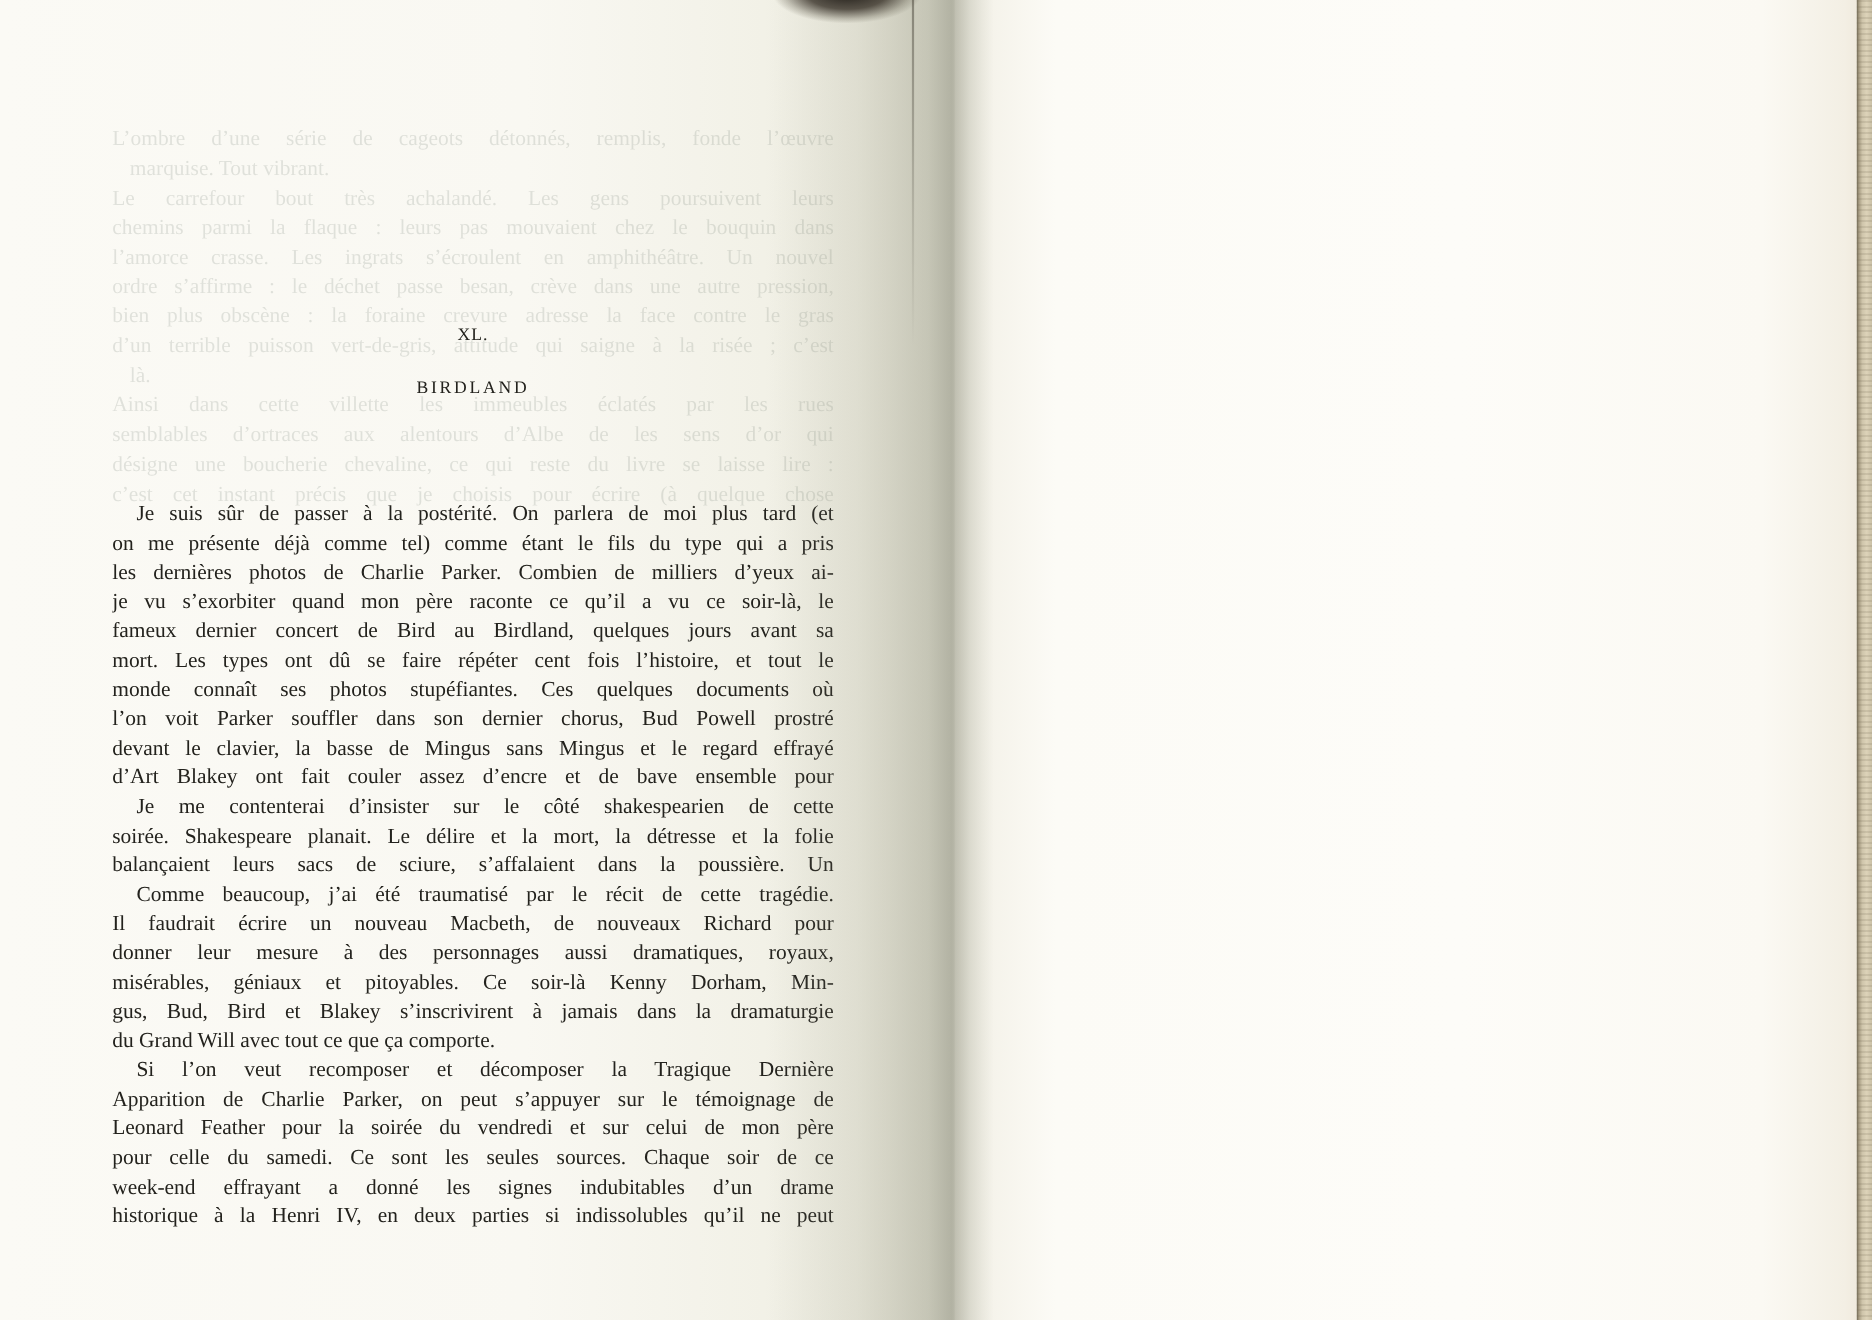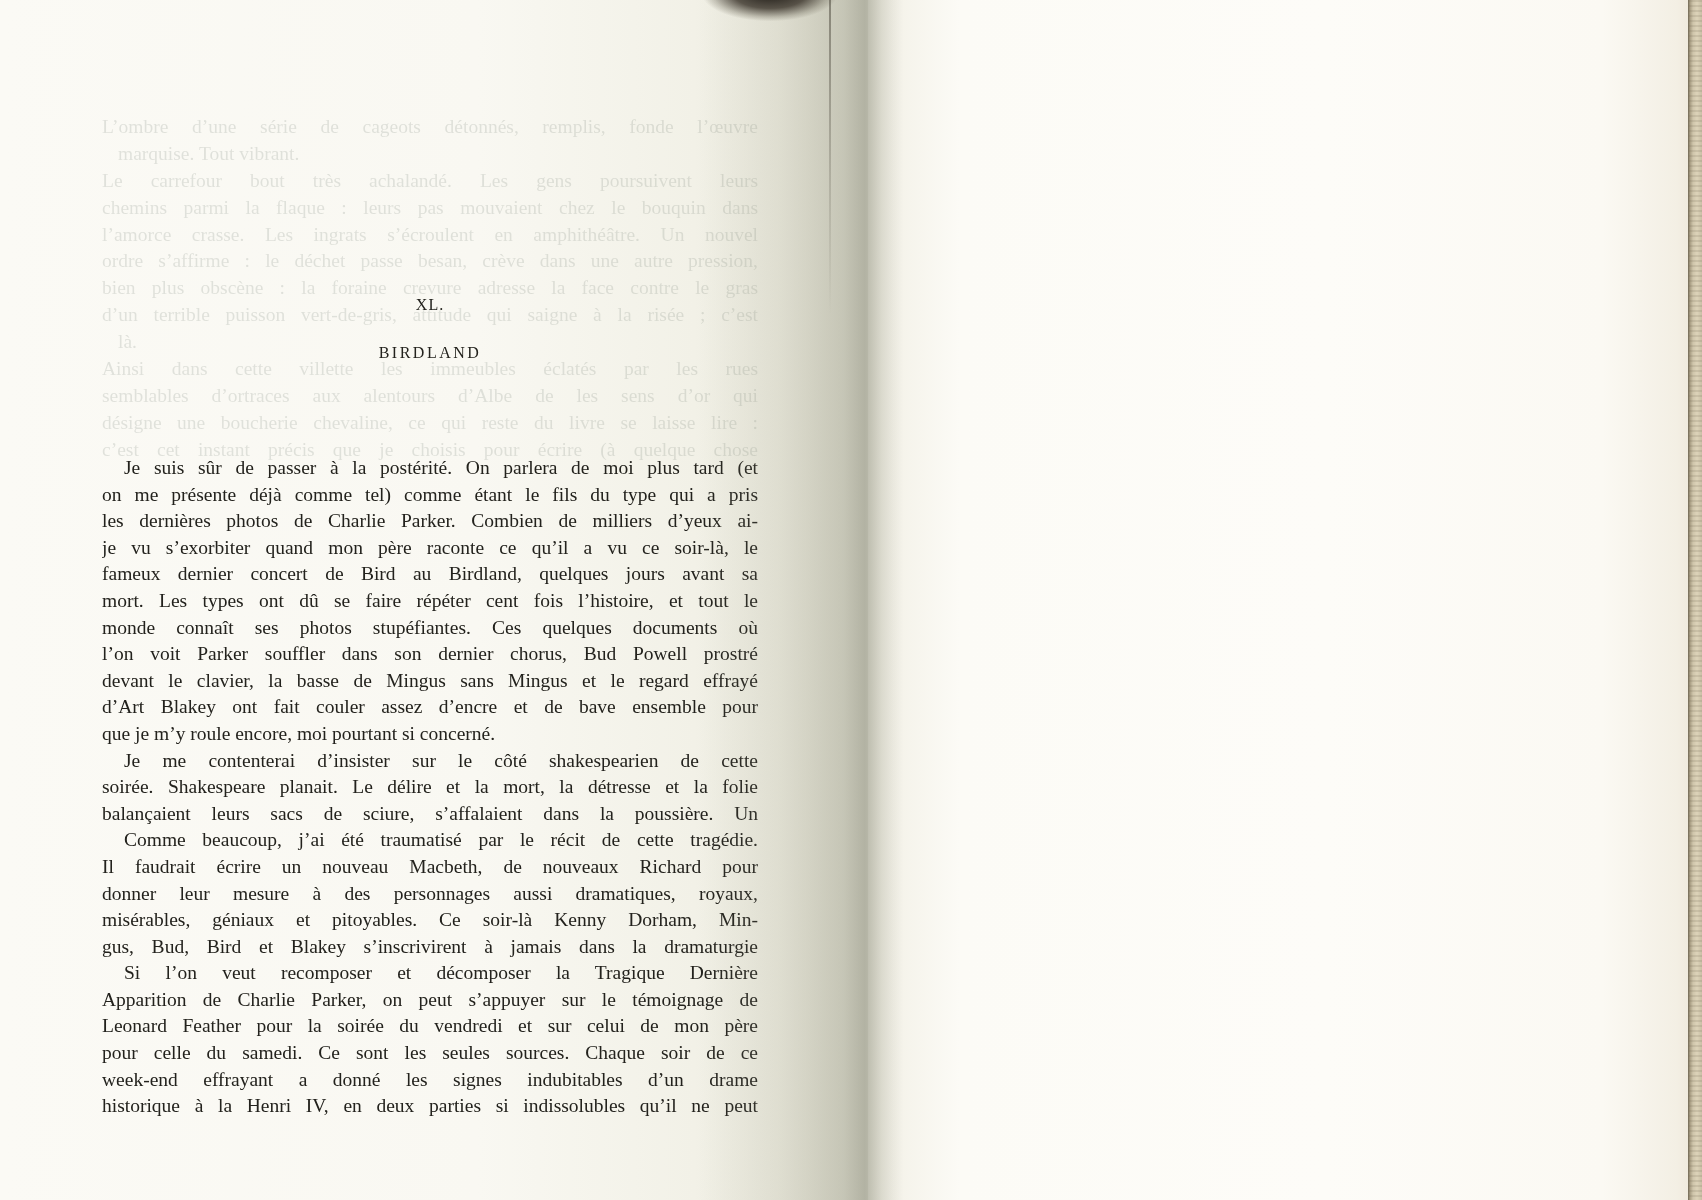--- a/index.html
+++ b/index.html
@@ -112,29 +112,29 @@
         <div class="ln ln-j ln-ind">Je suis sûr de passer à la postérité. On parlera de moi plus tard (et</div>
         <div class="ln ln-j">on me présente déjà comme tel) comme étant le fils du type qui a pris</div>
         <div class="ln ln-j">les dernières photos de Charlie Parker. Combien de milliers d’yeux ai-</div>
         <div class="ln ln-j">je vu s’exorbiter quand mon père raconte ce qu’il a vu ce soir-là, le</div>
         <div class="ln ln-j">fameux dernier concert de Bird au Birdland, quelques jours avant sa</div>
         <div class="ln ln-j">mort. Les types ont dû se faire répéter cent fois l’histoire, et tout le</div>
         <div class="ln ln-j">monde connaît ses photos stupéfiantes. Ces quelques documents où</div>
         <div class="ln ln-j">l’on voit Parker souffler dans son dernier chorus, Bud Powell prostré</div>
         <div class="ln ln-j">devant le clavier, la basse de Mingus sans Mingus et le regard effrayé</div>
         <div class="ln ln-j">d’Art Blakey ont fait couler assez d’encre et de bave ensemble pour</div>
-        <div class="ln ln-last">que je m’y roule encore, moi pourtant si concerné.</div>
         <div class="ln ln-j ln-ind">Je me contenterai d’insister sur le côté shakespearien de cette</div>
         <div class="ln ln-j">soirée. Shakespeare planait. Le délire et la mort, la détresse et la folie</div>
         <div class="ln ln-j">balançaient leurs sacs de sciure, s’affalaient dans la poussière. Un</div>
         <div class="ln ln-j ln-ind">Comme beaucoup, j’ai été traumatisé par le récit de cette tragédie.</div>
         <div class="ln ln-j">Il faudrait écrire un nouveau Macbeth, de nouveaux Richard pour</div>
         <div class="ln ln-j">donner leur mesure à des personnages aussi dramatiques, royaux,</div>
         <div class="ln ln-j">misérables, géniaux et pitoyables. Ce soir-là Kenny Dorham, Min-</div>
         <div class="ln ln-j">gus, Bud, Bird et Blakey s’inscrivirent à jamais dans la dramaturgie</div>
+        <div class="ln ln-last">du Grand Will avec tout ce que ça comporte.</div>
         <div class="ln ln-j ln-ind">Si l’on veut recomposer et décomposer la Tragique Dernière</div>
         <div class="ln ln-j">Apparition de Charlie Parker, on peut s’appuyer sur le témoignage de</div>
         <div class="ln ln-j">Leonard Feather pour la soirée du vendredi et sur celui de mon père</div>
         <div class="ln ln-j">pour celle du samedi. Ce sont les seules sources. Chaque soir de ce</div>
         <div class="ln ln-j">week-end effrayant a donné les signes indubitables d’un drame</div>
         <div class="ln ln-j">historique à la Henri IV, en deux parties si indissolubles qu’il ne peut</div>
       </div>
   </div>
 
   <div class="page page-right">

